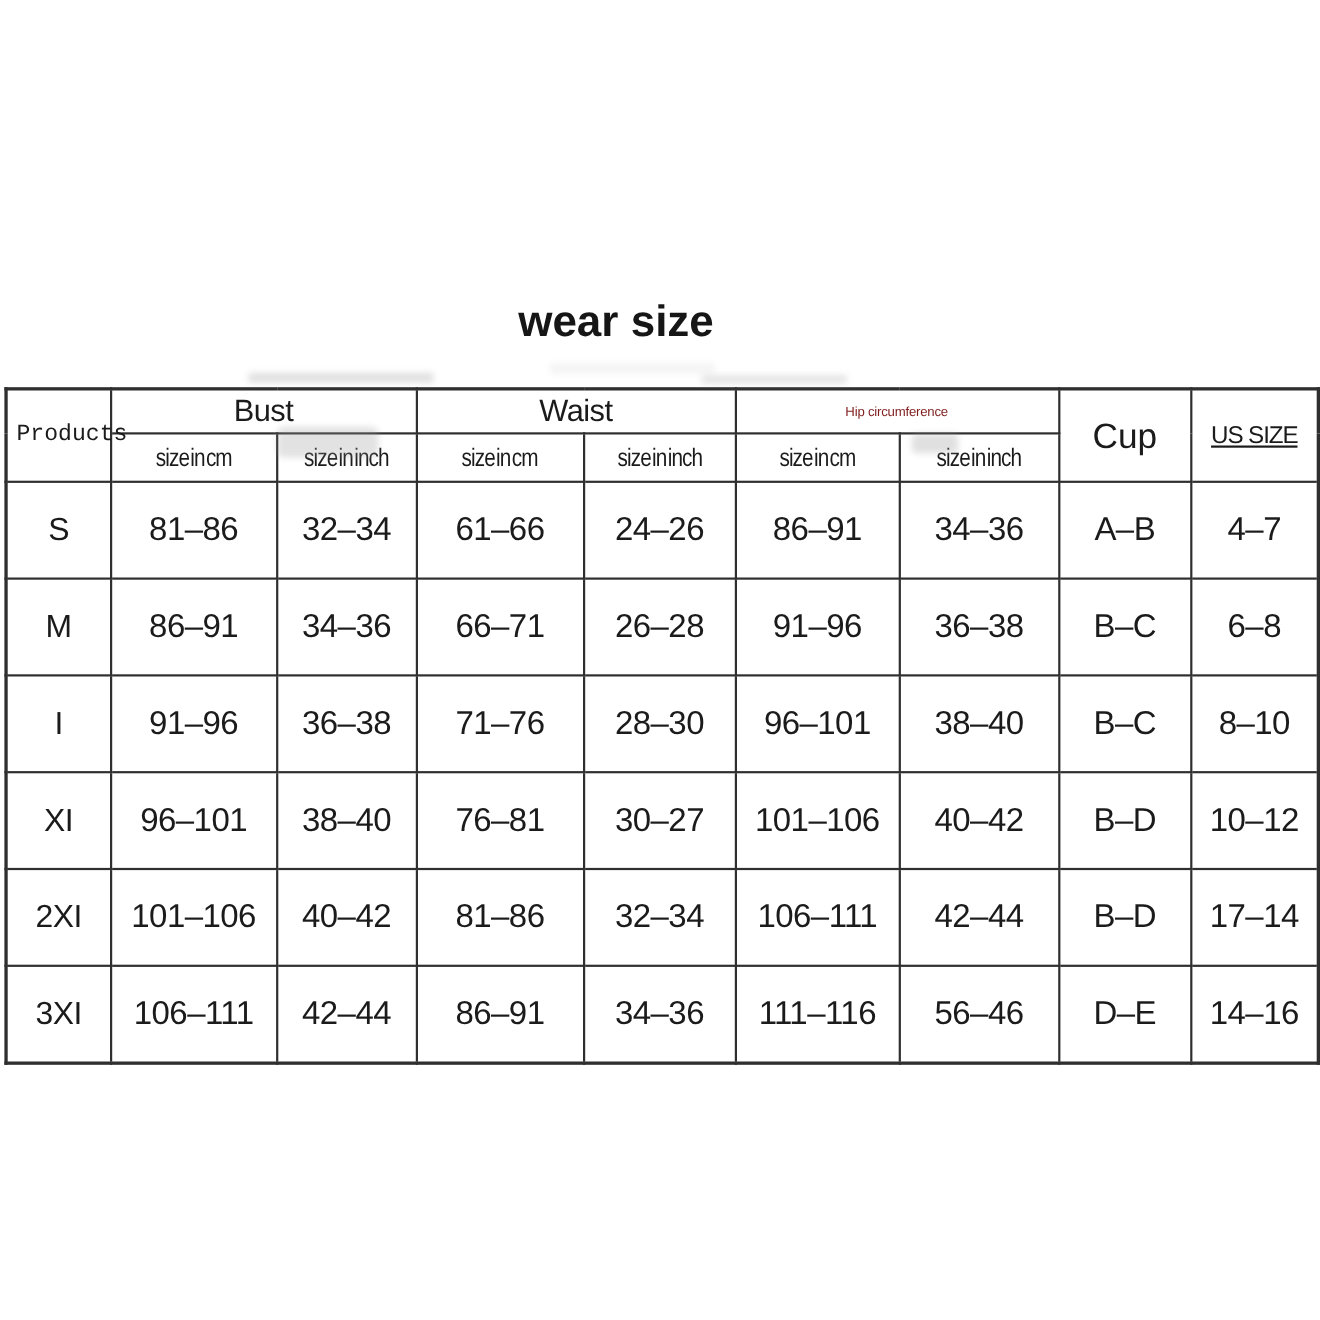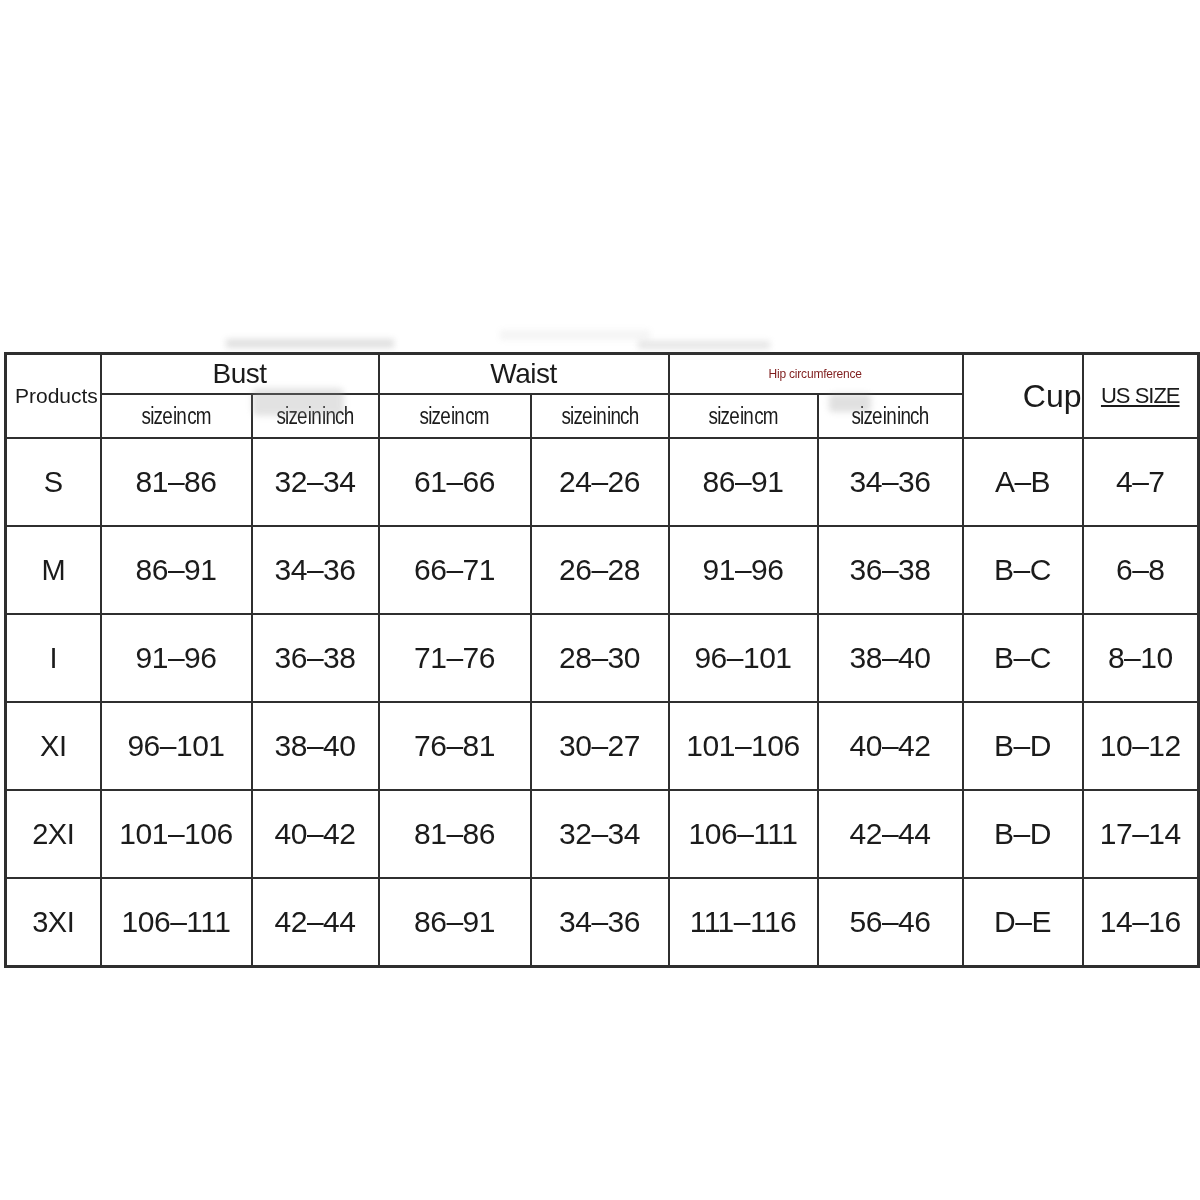--- a/index.html
+++ b/index.html
@@ -22,46 +22,47 @@
   th,td{
     border:2px solid #2f2f2f;
     text-align:center;vertical-align:middle;
     padding:0;font-weight:normal;color:#1b1b1b;
     background:#ffffff;
   }
   tr.group-row th{height:38px;}
   tr.sub-row th{height:42px;}
   tbody td{height:86px;font-size:30px;letter-spacing:-0.5px;}
   .products-cell{
-    font-size:21px;text-align:left;padding-left:8px;line-height:1.15;
+    font-size:21px;text-align:left;padding-left:8px;line-height:1.15;font-family:Liberation Mono, monospace;
   }
   .group-label{font-size:28px;letter-spacing:-0.5px;text-align:right;}
   .sub-label{
     display:inline-block;font-size:23px;letter-spacing:-1px;word-spacing:-4px;
     transform:scaleX(0.82);transform-origin:center;
   }
   .hip-label{
     display:block;width:94px;margin:0 auto;text-align:left;
     font-size:12px;line-height:1.2;letter-spacing:-0.2px;color:#7f1d1d;
   }
-  .cup-cell{font-size:32px;text-align:right;}
+  .cup-cell{font-size:32px;}
   .us-size-cell{font-size:22px;letter-spacing:-1px;text-decoration:underline;}
   .row-label-cell{font-size:29px;letter-spacing:-0.5px;}
   .smudge{position:absolute;background:#9a9a9a;filter:blur(3px);pointer-events:none;}
   .s1{left:226px;top:339px;width:168px;height:9px;opacity:.30;}
   .s2{left:638px;top:341px;width:132px;height:8px;opacity:.25;}
   .s3{left:252px;top:388px;width:92px;height:28px;opacity:.28;border-radius:6px;}
   .s4{left:829px;top:394px;width:42px;height:18px;opacity:.30;border-radius:4px;}
   .s5{left:500px;top:330px;width:150px;height:10px;opacity:.10;}
 </style>
 </head>
 <body>
 
 <div class="page">
 
+  <h1 class="page-title">wear size</h1>
 
   <table class="size-chart">
     <colgroup>
       <col style="width:95px">
         <col style="width:151px">
         <col style="width:127px">
       <col style="width:152px">
         <col style="width:138px">
         <col style="width:149px">
       <col style="width:145px">

